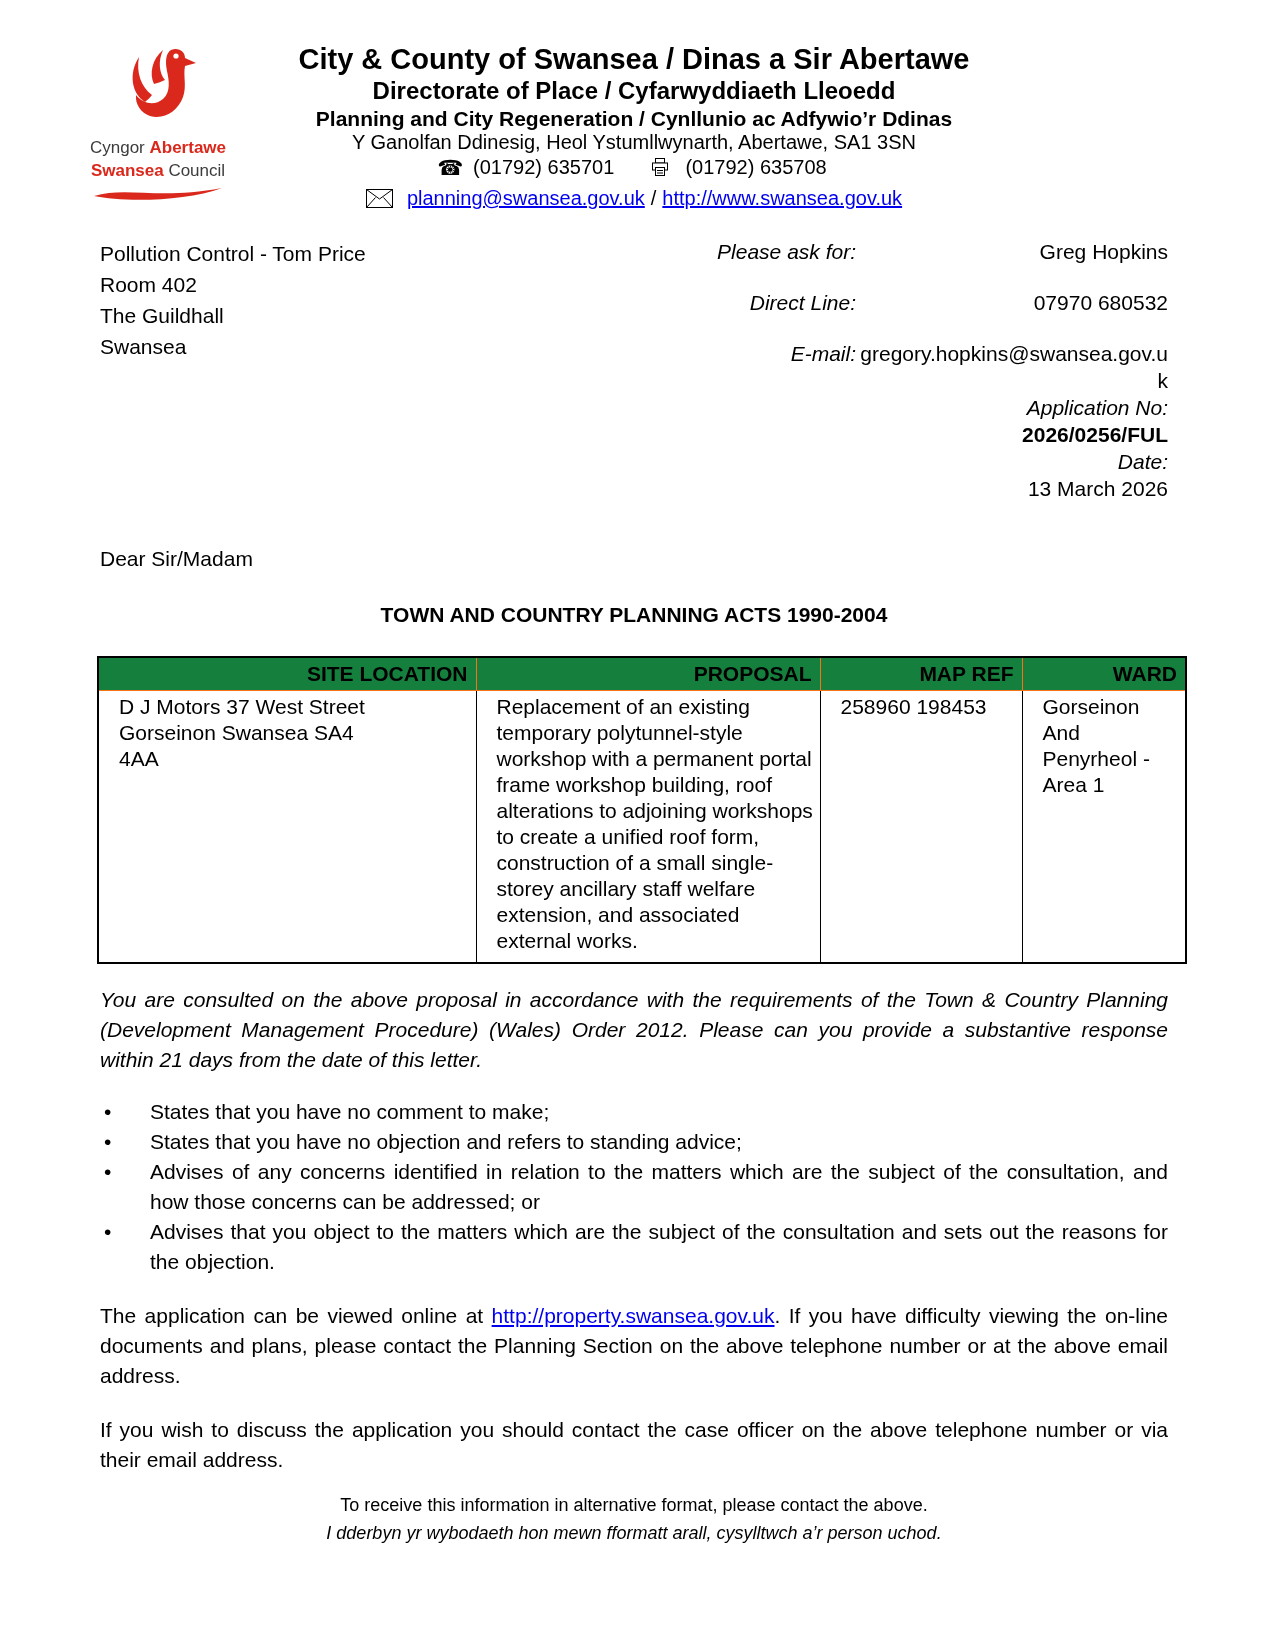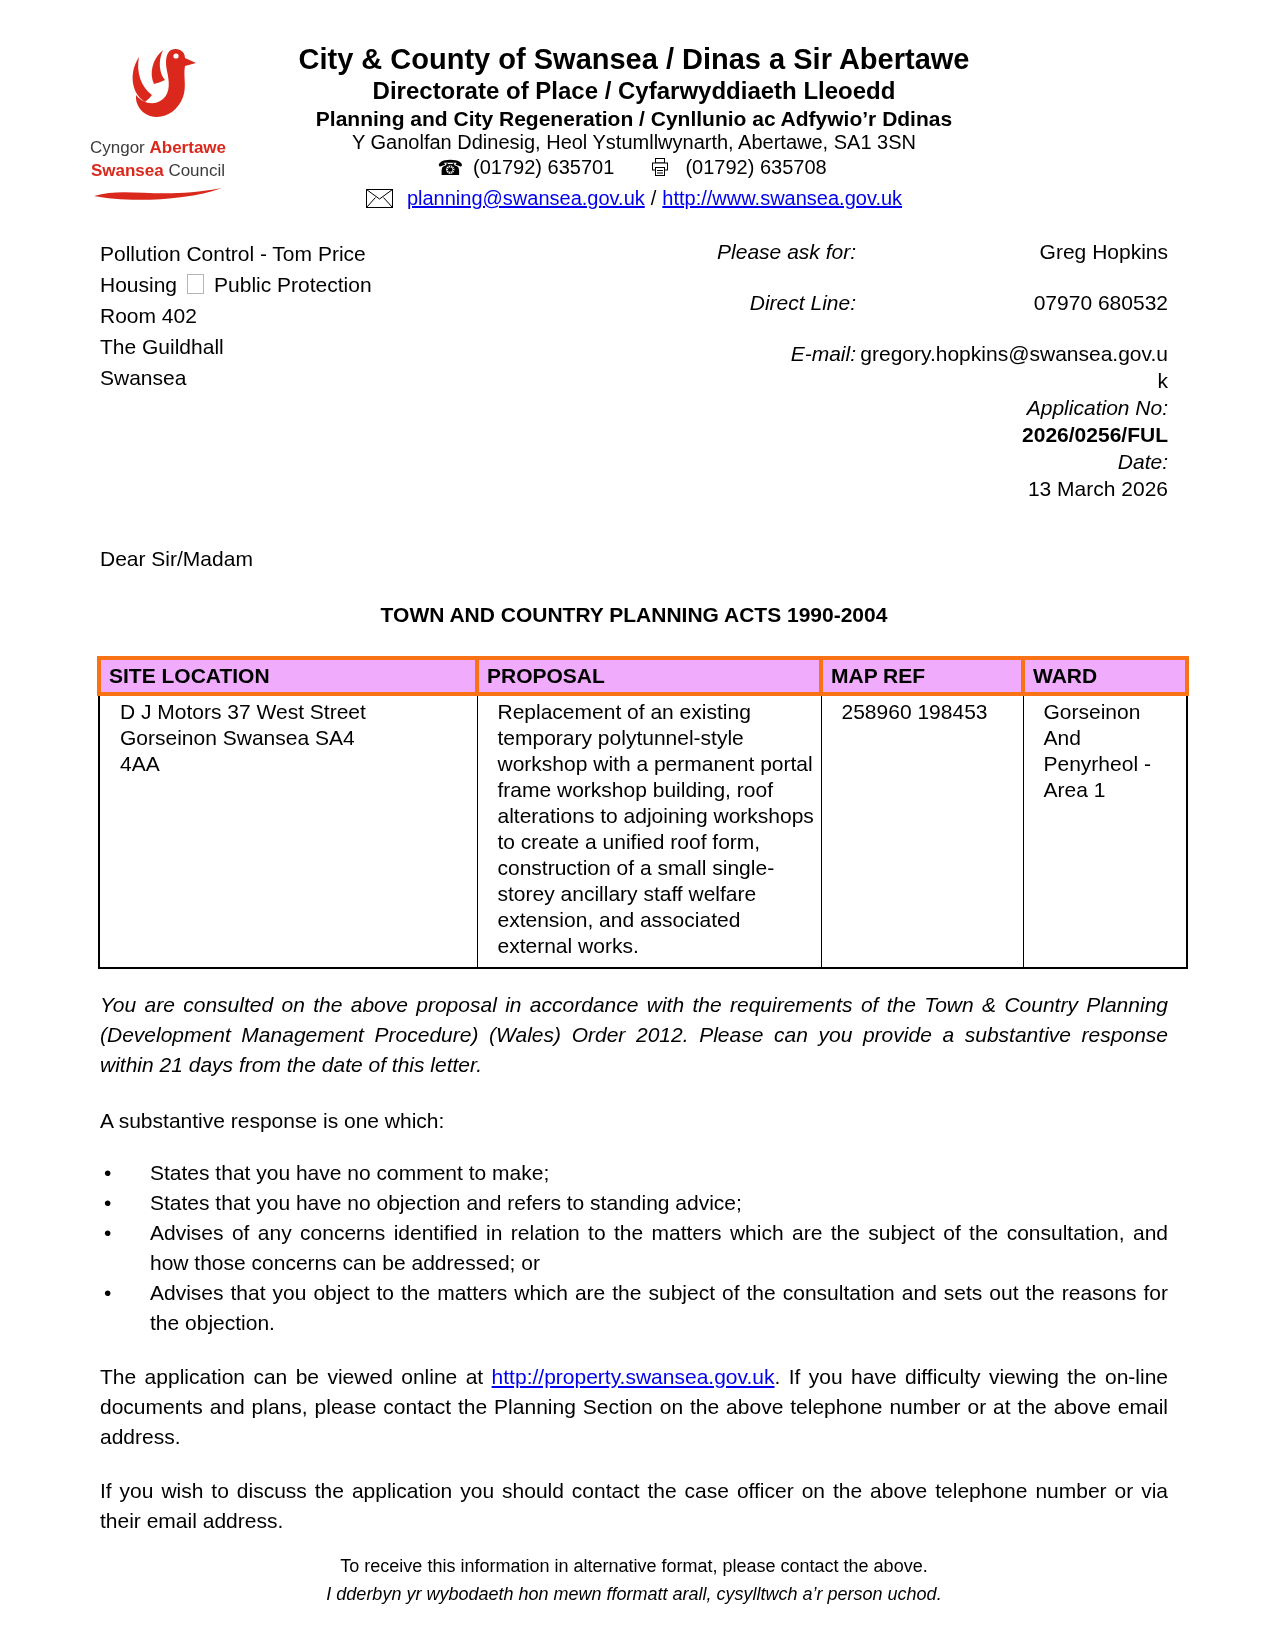--- a/index.html
+++ b/index.html
@@ -40,21 +40,21 @@
   .mv-email{overflow-wrap:break-word;word-break:break-all;}
   .meta-stack{margin-bottom:0;}
   .meta-val{text-align:right;}
   .bold{font-weight:bold;}
 
   
   .salutation{margin:42px 0 0 100px;font-size:21px;line-height:30px;}
   .heading{margin:26px 0 0 100px;width:1068px;text-align:center;font-size:21px;font-weight:bold;line-height:30px;}
 
   table.consult{border-collapse:collapse;table-layout:fixed;margin:26px 0 0 97px;width:1088px;border:2px solid #000;}
-  table.consult th{background:#f0abfc;border:4px solid #f97316;text-align:left;font-size:21px;font-weight:bold;padding:3px 8px;line-height:26px;}
+  table.consult th{background:#15803d;border:1px solid #f97316;text-align:right;font-size:21px;font-weight:bold;padding:3px 8px;line-height:26px;}
   table.consult td{border:1px solid #000;vertical-align:top;font-size:21px;line-height:26px;padding:3px 20px 8px;}
   .w-site{width:270px;}
   .w-prop{width:322px;}
   .w-ward{width:114px;}
 
   p.body-p{margin:24px 0 0 100px;width:1068px;font-size:21px;line-height:30px;text-align:justify;}
   p.body-plain{margin:26px 0 0 100px;width:1068px;font-size:21px;line-height:30px;}
   .bullets{margin:22px 0 0 100px;width:1068px;}
   .bullet{display:flex;}
   .b-dot{width:46px;padding-left:4px;font-size:21px;line-height:30px;}
@@ -112,21 +112,20 @@
         <rect x="0.5" y="0.5" width="26" height="18" fill="#fff" stroke="#000"></rect>
         <path d="M0.5,0.5 L13.5,10 L26.5,0.5" fill="none" stroke="#000"></path>
         <path d="M0.5,18.5 L9.5,8.5 M26.5,18.5 L17.5,8.5" fill="none" stroke="#000"></path>
       </svg><a class="lnk">planning@swansea.gov.uk</a><span class="sep">/</span><a class="lnk">http://www.swansea.gov.uk</a>
     </div>
   </div>
 
   <div class="info-row">
     <div class="recipient">
       <div>Pollution Control - Tom Price</div>
-      <div><span>Housing</span><span class="tofu"></span><span>Public Protection</span></div>
       <div>Room 402</div>
       <div>The Guildhall</div>
       <div>Swansea</div>
     </div>
     <div class="meta">
       <div class="meta-row">
         <div class="ml">Please ask for:</div>
         <div class="mv">Greg Hopkins</div>
       </div>
       <div class="meta-row">
@@ -174,21 +173,20 @@
         <td>258960 198453</td>
         <td>
             <div class="w-ward">Gorseinon And Penyrheol - Area 1</div>
           </td>
       </tr>
     </tbody>
   </table>
 
   <p class="body-p" style="margin-top:21px;font-style:italic;">You are consulted on the above proposal in accordance with the requirements of the Town &amp; Country Planning (Development Management Procedure) (Wales) Order 2012. Please can you provide a substantive response within 21 days  from the date of this letter.</p>
 
-  <p class="body-plain">A substantive response is one which:</p>
 
   <div class="bullets">
     <div class="bullet">
       <span class="b-dot">•</span>
       <span class="b-text">States that you have no comment to make;</span>
     </div>
     <div class="bullet">
       <span class="b-dot">•</span>
       <span class="b-text">States that you have no objection and refers to standing advice;</span>
     </div>

